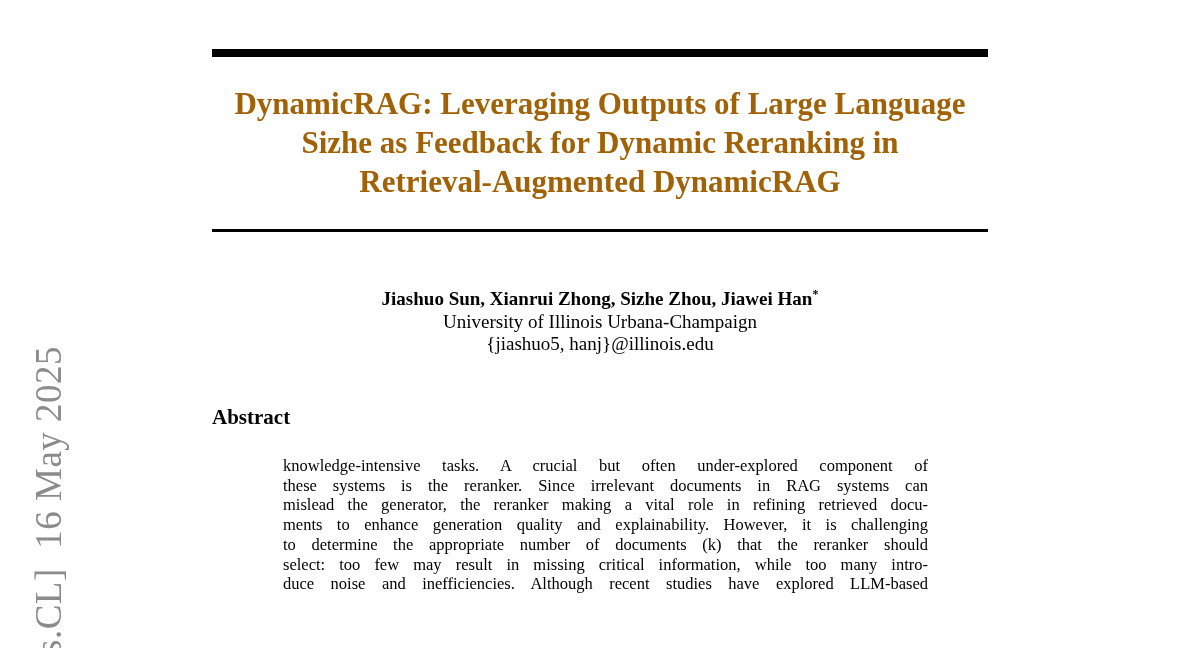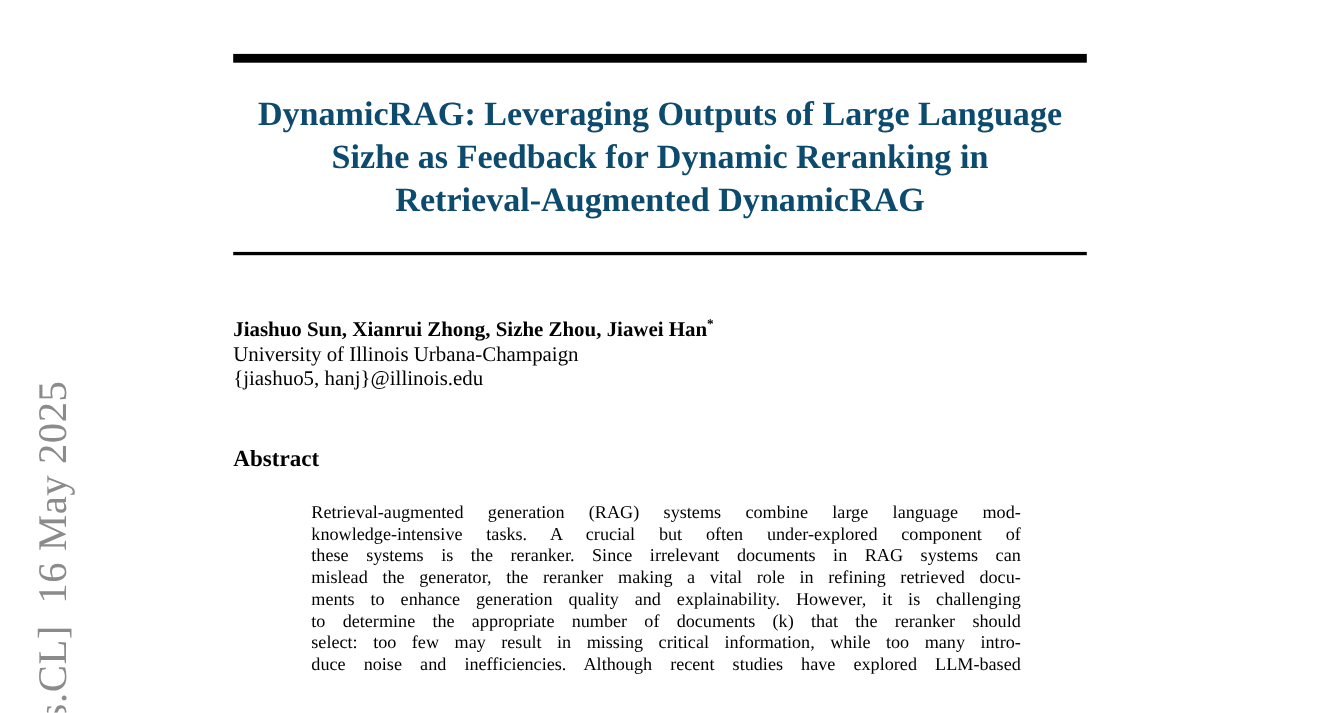--- a/index.html
+++ b/index.html
@@ -44,32 +44,32 @@
   .title {
     position: absolute;
     left: 200px;
     width: 800px;
     top: 84px;
     margin: 0;
     text-align: center;
     font-weight: bold;
     font-size: 31px;
     line-height: 39px;
-    color: #0c4a6e;
+    color: #a16207;
   }
   .title .tline {
     display: block;
     white-space: nowrap;
   }
   .authors-block {
     position: absolute;
     left: 212px;
     width: 776px;
     top: 283px;
-    text-align: left;
+    text-align: center;
     font-size: 19px;
     line-height: 22.3px;
   }
   .authors-names {
     font-weight: bold;
   }
   .authors-names sup {
     font-size: 12px;
     font-weight: bold;
   }
@@ -114,21 +114,20 @@
 
   <div class="authors-block">
     <div class="authors-names"><span>Jiashuo Sun, Xianrui Zhong, Sizhe Zhou, Jiawei Han</span><sup>*</sup></div>
     <div class="affiliation">University of Illinois Urbana-Champaign</div>
     <div class="emails">{jiashuo5, hanj}@illinois.edu</div>
   </div>
 
   <div class="abstract-heading">Abstract</div>
 
   <div class="abstract-body">
-    <div class="abs-line">Retrieval-augmented generation (RAG) systems combine large language mod-</div>
     <div class="abs-line">knowledge-intensive tasks. A crucial but often under-explored component of</div>
     <div class="abs-line">these systems is the reranker. Since irrelevant documents in RAG systems can</div>
     <div class="abs-line">mislead the generator, the reranker making a vital role in refining retrieved docu-</div>
     <div class="abs-line">ments to enhance generation quality and explainability. However, it is challenging</div>
     <div class="abs-line">to determine the appropriate number of documents (k) that the reranker should</div>
     <div class="abs-line">select: too few may result in missing critical information, while too many intro-</div>
     <div class="abs-line">duce noise and inefficiencies. Although recent studies have explored LLM-based</div>
   </div>
 
 </div>

